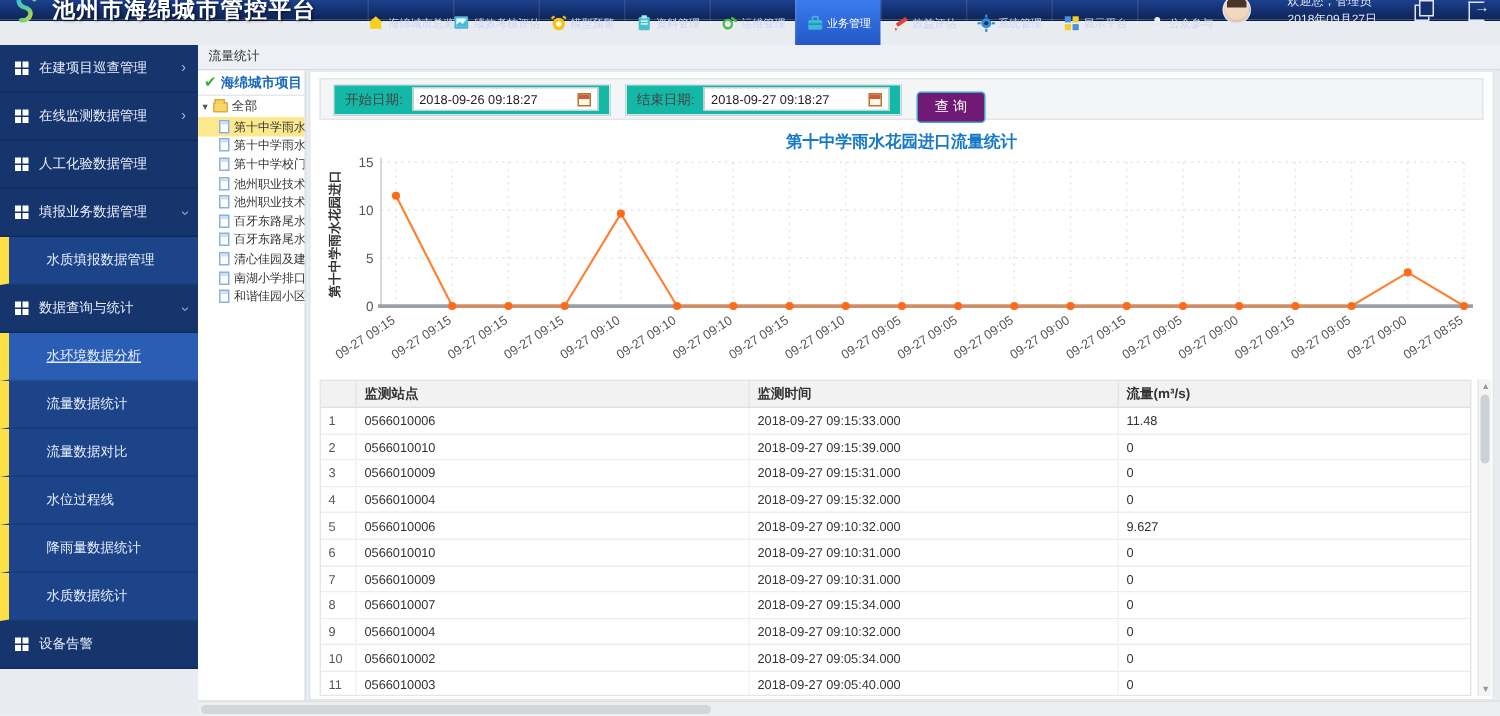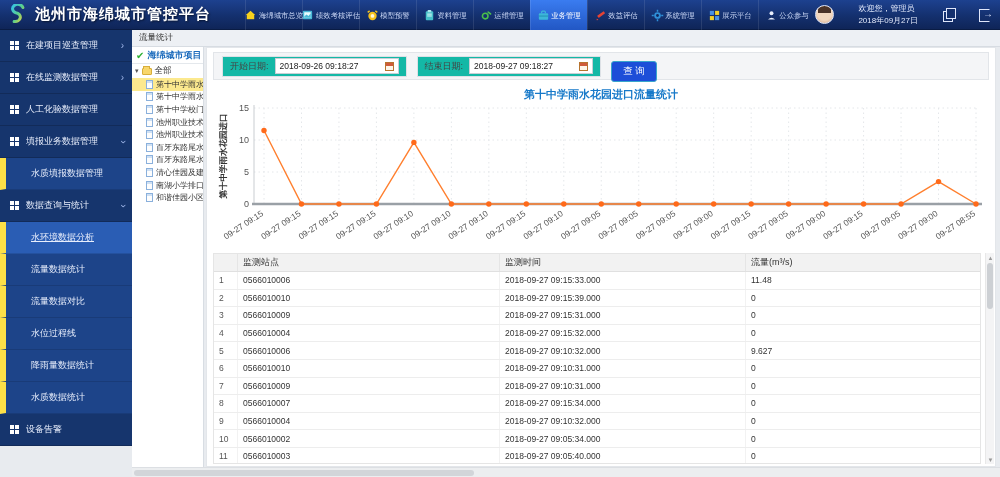--- a/index.html
+++ b/index.html
@@ -1,20 +1,20 @@
 <!DOCTYPE html>
 <html><head>
 <meta charset="utf-8">
 <style>
   * { margin:0; padding:0; box-sizing:border-box; }
   html,body { width:1000px; height:477px; overflow:hidden; background:#e8ebef;
               font-family:"Liberation Sans","DejaVu Sans",sans-serif; }
 
   
-  .header { position:absolute; left:0; top:0; width:1000px; height:30px;
+  .header { position:absolute; left:0; top:0; width:1000px; height:14px;
             background:linear-gradient(180deg,#1d418f 0%,#14306e 55%,#0f2558 100%);
             display:flex; align-items:stretch; border-bottom:1px solid #0a1c44; }
   .logo { display:flex; align-items:center; gap:6px; padding-left:8px; width:302px; }
   .logo-title { color:#fff; font-size:15px; font-weight:bold; letter-spacing:1px;
                 text-shadow:1px 1px 2px rgba(0,0,0,.55); white-space:nowrap; }
   .top-nav { display:flex; height:30px; }
   .nav-item { width:57px; display:flex; align-items:center;
               justify-content:center; gap:0px; cursor:pointer;
               border-left:1px solid rgba(255,255,255,.10); }
   .nav-item.active { background:linear-gradient(180deg,#3a7cf0,#2257c4); }
@@ -76,31 +76,31 @@
   .toolbar { height:28px; margin:4px 6px 0; background:#f4f5f7; border:1px solid #e2e5e9;
              display:flex; align-items:center; gap:10px; padding:0 8px; }
   .date-group { display:flex; align-items:center; gap:6px; background:#14b8a6; border:1px solid #dde1e6;
                 height:21px; padding:0 7px; }
   .date-label { font-size:9px; color:#444; white-space:nowrap; }
   .date-input { width:124px; height:16px; border:1px solid #c9cfd6; background:#fff;
                 display:flex; align-items:center; justify-content:space-between;
                 padding:0 4px; font-size:8.5px; color:#222; cursor:text; }
   .cal-ic { width:9px; height:9px; border:1px solid #b7742f; background:#fdf6e9; position:relative; flex:none; }
   .cal-ic::before { content:""; position:absolute; left:0; right:0; top:0; height:3px; background:#cf5b3a; }
-  .search-btn { width:46px; height:21px; background:#1d4ed8; border:1px solid #39a5cc; border-radius:3px;
+  .search-btn { width:46px; height:21px; background:#701a75; border:1px solid #39a5cc; border-radius:3px;
                 color:#fff; font-size:9.5px; display:flex; align-items:center; justify-content:center;
                 gap:4px; cursor:pointer;margin-top:10px; }
   .chart-title { text-align:center; font-size:11px; font-weight:bold; color:#1779c9; margin-top:7px; height:15px; }
   .chart-wrap { margin:0 5px; }
 
   
   .table { position:absolute; left:6px; right:14px; top:205px; bottom:2px; overflow:hidden;
            border:1px solid #e5e5e5; }
   .thead { display:flex; height:18px; background:#f2f2f2; border-bottom:1px solid #e0e0e0;
-           font-weight:normal; font-size:9px; color:#333; align-items:center; }
+           font-weight:bold; font-size:9px; color:#333; align-items:center; }
   .tr { display:flex; height:17.6px; border-bottom:1px solid #ededed; font-size:8.5px; color:#333;
         align-items:center; background:#fff; }
   .td { padding-left:5px; white-space:nowrap; overflow:hidden; border-right:1px solid rgba(0,0,0,.05); height:100%; display:flex; align-items:center; }
   .td-num { width:24px; flex:none; color:#555; }
   .td-station { width:262px; flex:none; }
   .td-time { width:246px; flex:none; }
   .td-flow { flex:1; border-right:none; }
 
   
   .vscroll { position:absolute; right:1px; top:205px; width:9px; bottom:2px; background:#f4f4f5;

